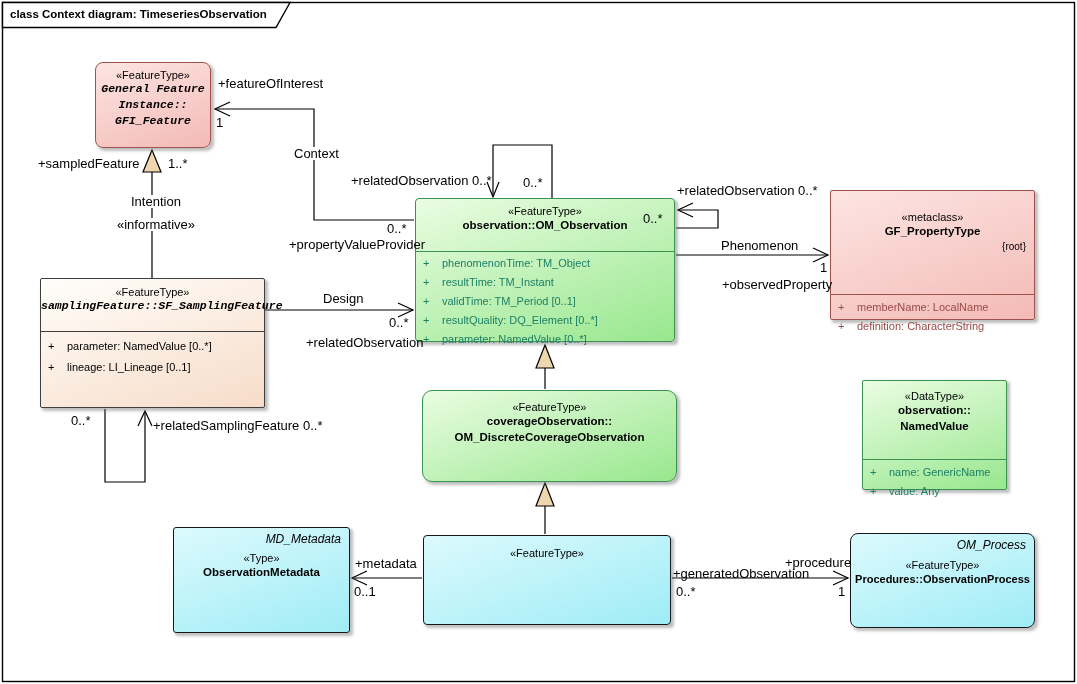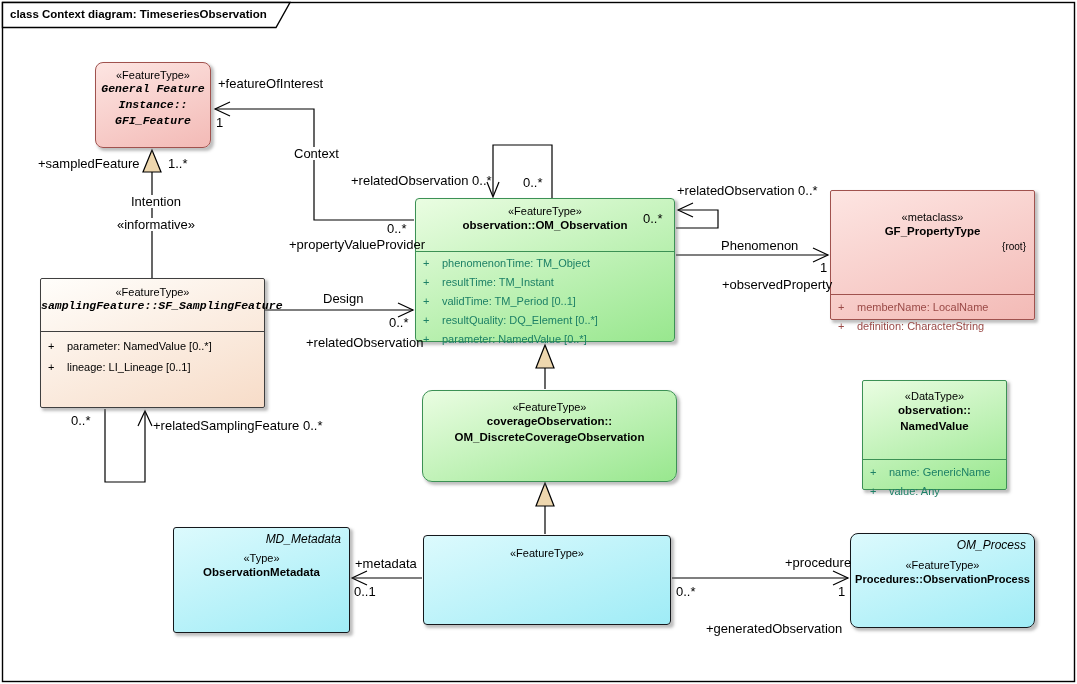--- a/index.html
+++ b/index.html
@@ -214,15 +214,15 @@
 
   <div class="elbl" style="left:71px;top:414px;">0..*</div>
   <div class="elbl" style="left:153px;top:419px;">+relatedSamplingFeature 0..*</div>
 
   <div class="elbl" style="left:355px;top:557px;">+metadata</div>
   <div class="elbl" style="left:354px;top:585px;">0..1</div>
 
   <div class="elbl" style="left:785px;top:556px;">+procedure</div>
   <div class="elbl" style="left:838px;top:585px;">1</div>
   <div class="elbl" style="left:676px;top:585px;">0..*</div>
-  <div class="elbl" style="left:673px;top:622px;padding-left:33px;">+generatedObservation</div>
+  <div class="elbl" style="left:673px;top:567px;">+generatedObservation</div>
 
 </div>
 
 </body></html>

